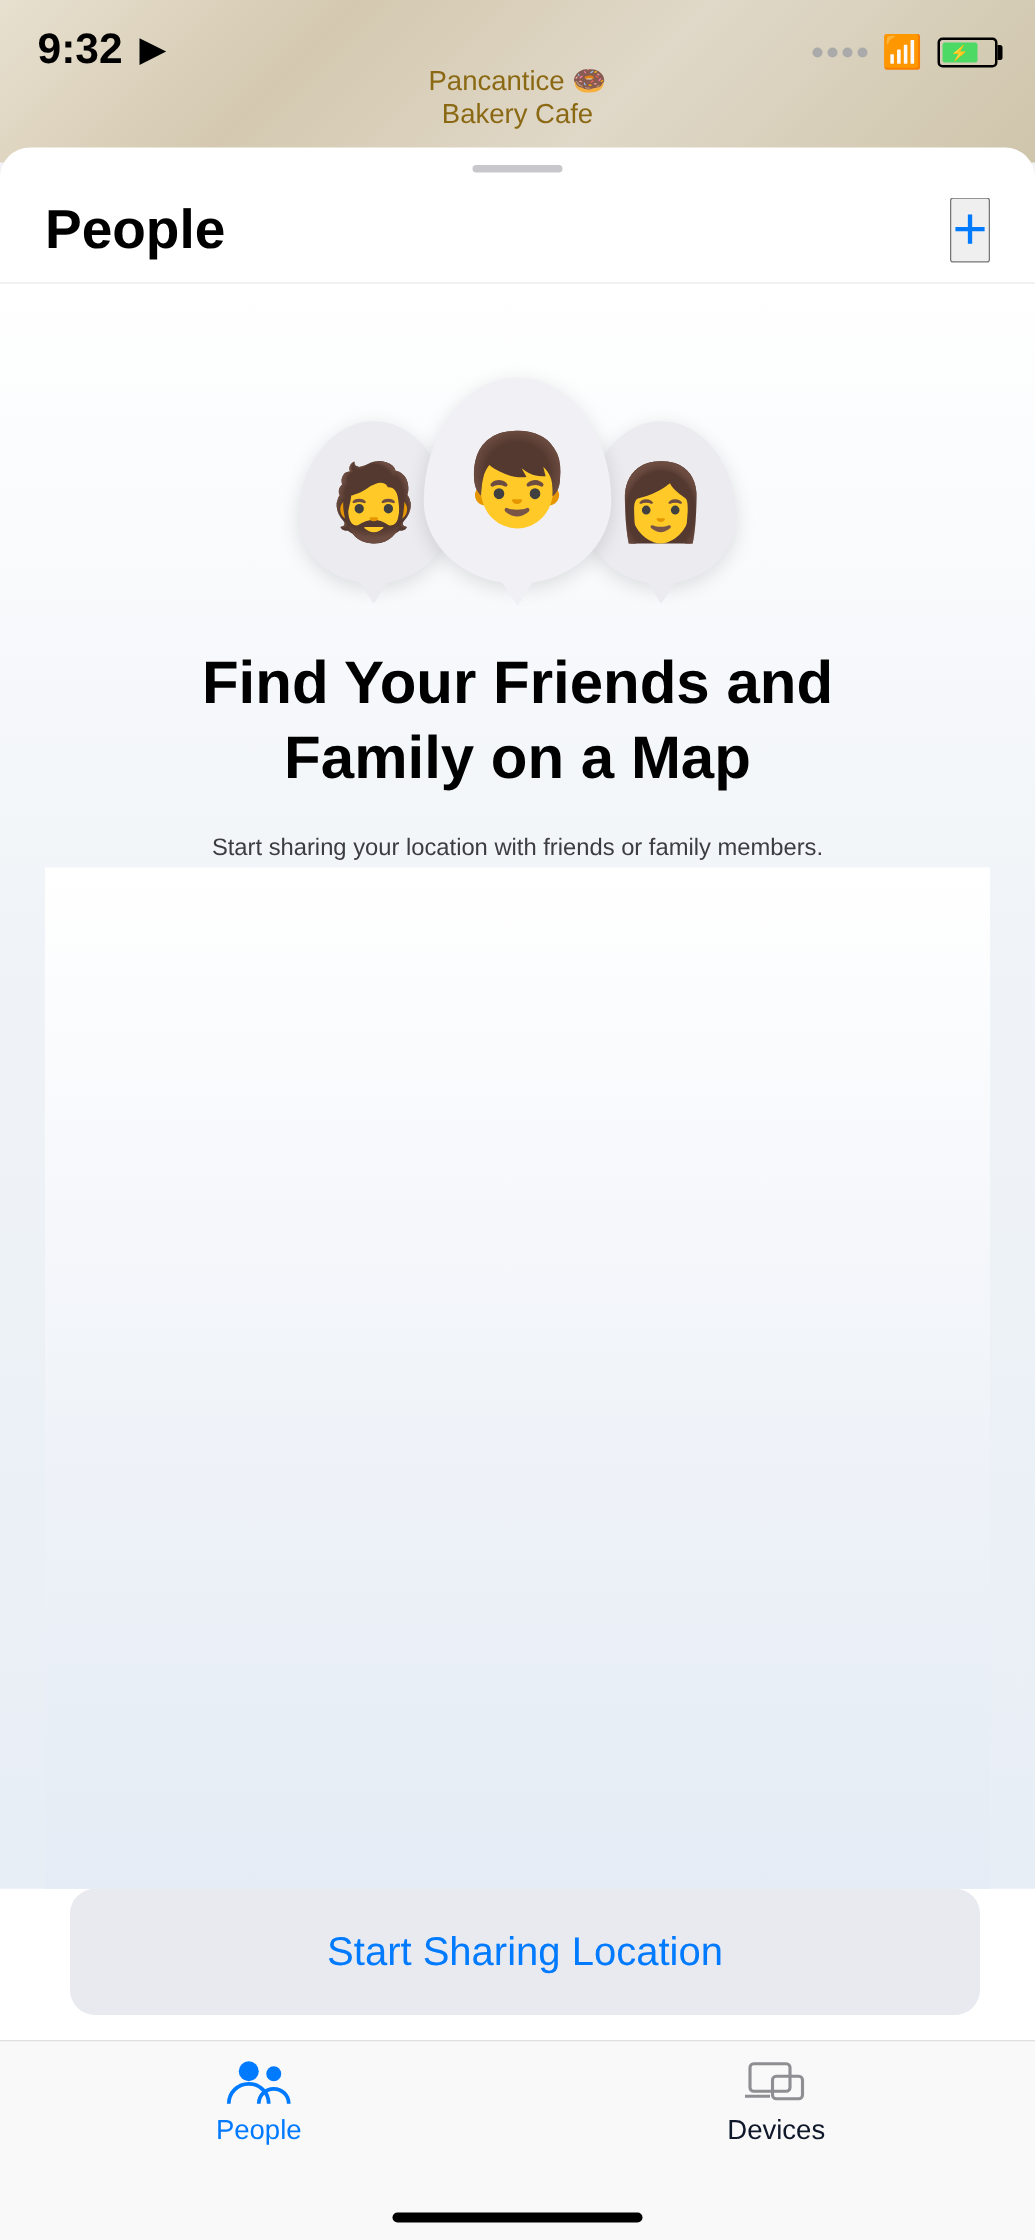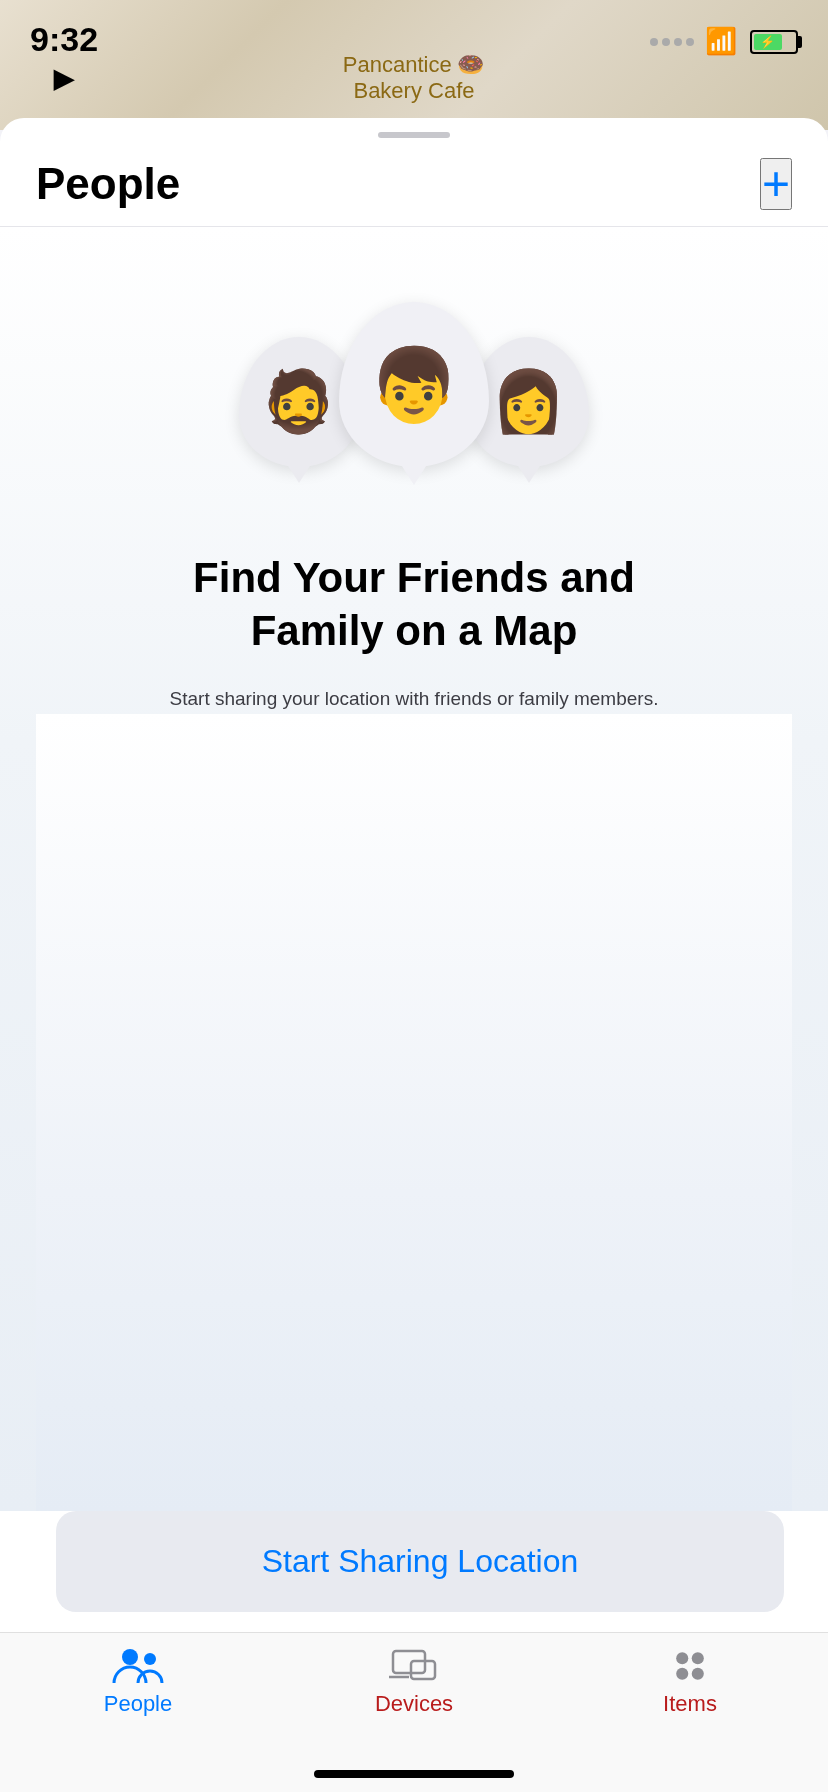--- a/index.html
+++ b/index.html
@@ -51,22 +51,21 @@
       padding: 20px 30px 0;
       z-index: 10;
     }
 
     .status-time {
       font-size: 34px;
       font-weight: 600;
       color: #000;
       display: flex;
       align-items: center;
-      gap: 4px;
-      flex-direction: column;
+      gap: 14px;
     }
 
     .status-right {
       display: flex;
       align-items: center;
       gap: 12px;
       padding-top: 6px;
     }
 
     .signal-dots {
@@ -241,28 +240,27 @@
       font-size: 72px;
       line-height: 1;
     }
 
     .emoji-avatar.sm {
       font-size: 60px;
     }
 
     
     .main-title {
-      font-size: 42px;
+      font-size: 48px;
       font-weight: 800;
       color: #000;
       text-align: center;
       line-height: 1.25;
       margin-bottom: 28px;
       max-width: 580px;
-      margin-top: 35px;
     }
 
     .sub-text {
       font-size: 19px;
       color: #3c3c43;
       text-align: center;
       line-height: 1.5;
       max-width: 560px;
     }
 
@@ -305,21 +303,21 @@
       display: flex;
       flex-direction: column;
       align-items: center;
       gap: 6px;
       cursor: pointer;
       width: 25%;
     }
 
     .tab-label {
       font-size: 22px;
-      color: #b91c1c;
+      color: #0f172a;
     }
 
     .tab-label.active {
       color: #007AFF;
     }
 
     
     .people-icon-svg {
       width: 52px;
       height: 38px;
@@ -441,27 +439,17 @@
   <div class="tab-item">
     <svg class="device-icon-svg" viewBox="0 0 50 38" fill="none">
 
       <rect x="4" y="4" width="32" height="22" rx="3" stroke="#8e8e93" stroke-width="2.5" fill="none"></rect>
       <rect x="22" y="14" width="24" height="18" rx="3" stroke="#8e8e93" stroke-width="2.5" fill="none"></rect>
       <line x1="0" y1="30" x2="20" y2="30" stroke="#8e8e93" stroke-width="2.5"></line>
     </svg>
     <span class="tab-label">Devices</span>
   </div>
 
-  <div class="tab-item">
-    <svg class="items-icon-svg" viewBox="0 0 44 44" fill="none">
-
-      <circle cx="13" cy="13" r="7" fill="#8e8e93"></circle>
-      <circle cx="31" cy="13" r="7" fill="#8e8e93"></circle>
-      <circle cx="13" cy="31" r="7" fill="#8e8e93"></circle>
-      <circle cx="31" cy="31" r="7" fill="#8e8e93"></circle>
-    </svg>
-    <span class="tab-label">Items</span>
-  </div>
 
 
 </div>
 
 <div class="home-indicator"></div>
 
 </body></html>

